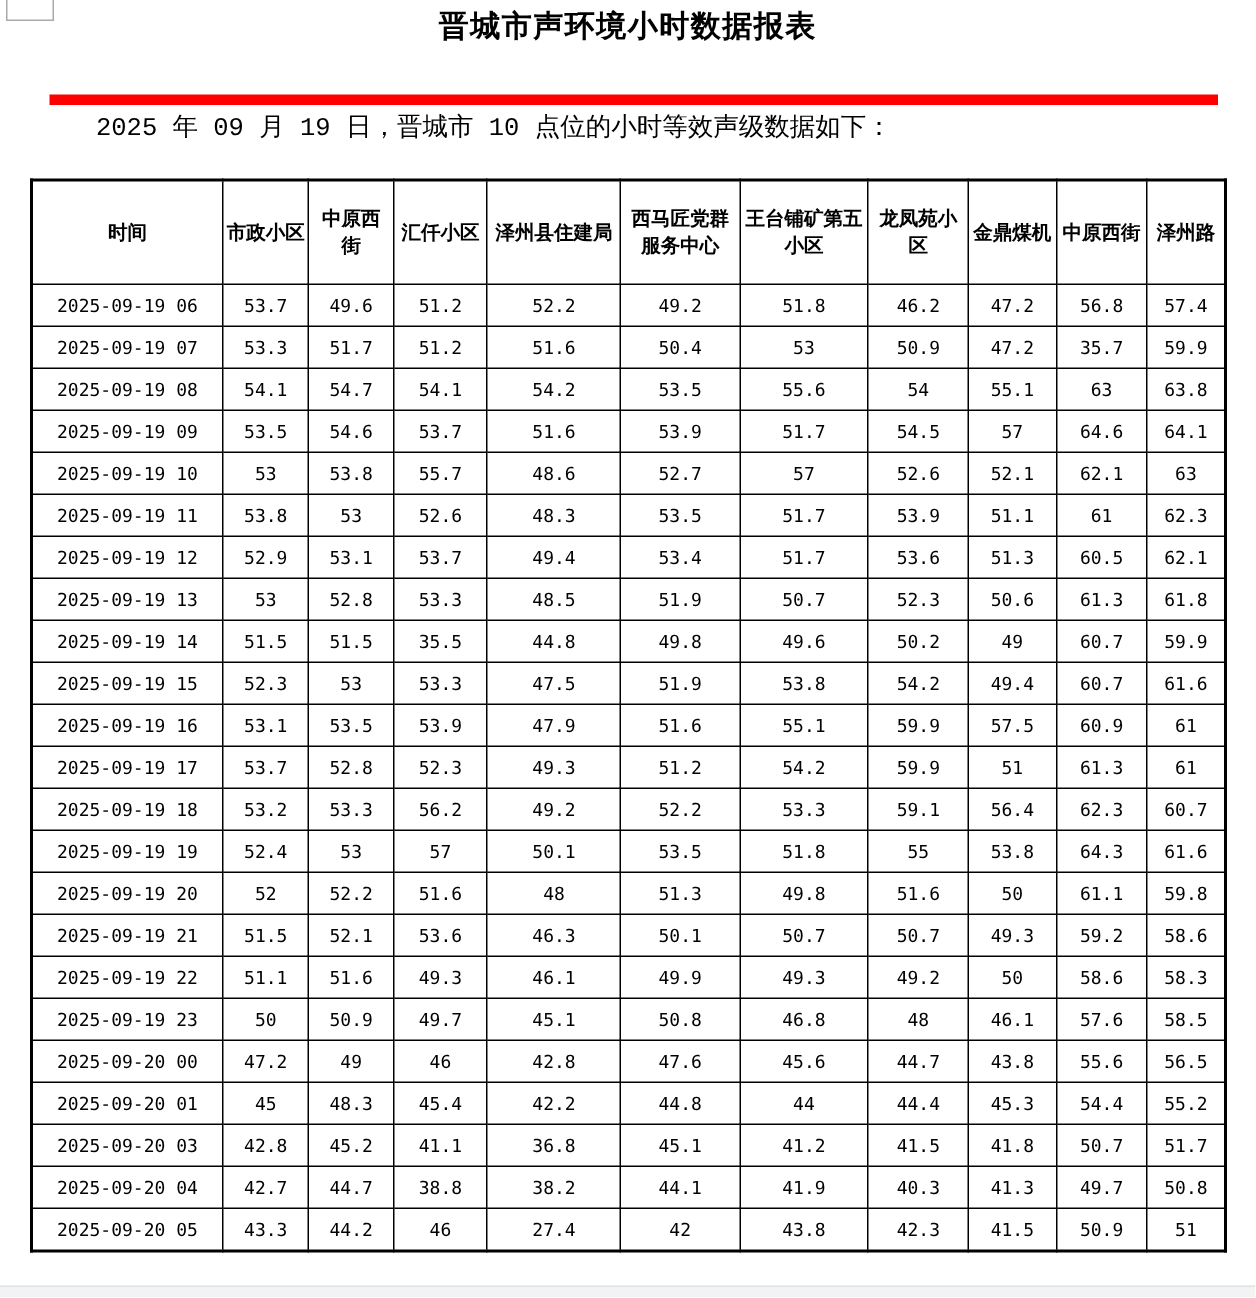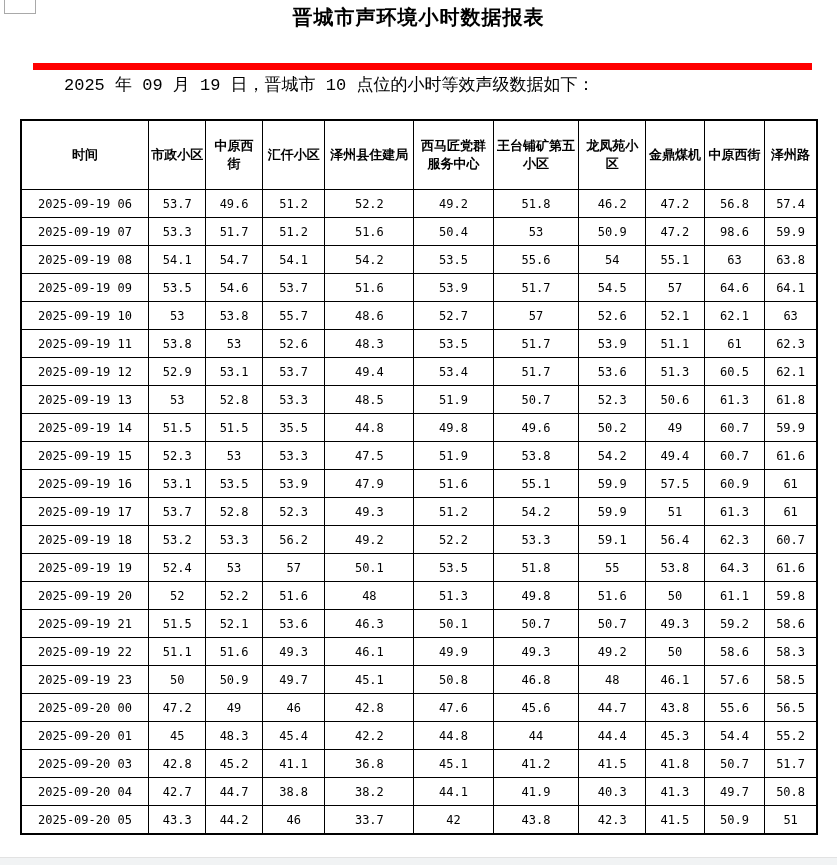--- a/index.html
+++ b/index.html
@@ -106,21 +106,21 @@
         <tr>
           <td>2025-09-19 07</td>
           <td>53.3</td>
           <td>51.7</td>
           <td>51.2</td>
           <td>51.6</td>
           <td>50.4</td>
           <td>53</td>
           <td>50.9</td>
           <td>47.2</td>
-          <td>98.6</td>
+          <td>35.7</td>
           <td>59.9</td>
         </tr>
         <tr>
           <td>2025-09-19 08</td>
           <td>54.1</td>
           <td>54.7</td>
           <td>54.1</td>
           <td>54.2</td>
           <td>53.5</td>
           <td>55.6</td>
@@ -374,21 +374,21 @@
           <td>40.3</td>
           <td>41.3</td>
           <td>49.7</td>
           <td>50.8</td>
         </tr>
         <tr>
           <td>2025-09-20 05</td>
           <td>43.3</td>
           <td>44.2</td>
           <td>46</td>
-          <td>33.7</td>
+          <td>27.4</td>
           <td>42</td>
           <td>43.8</td>
           <td>42.3</td>
           <td>41.5</td>
           <td>50.9</td>
           <td>51</td>
         </tr>
       </tbody>
   </table>
 

